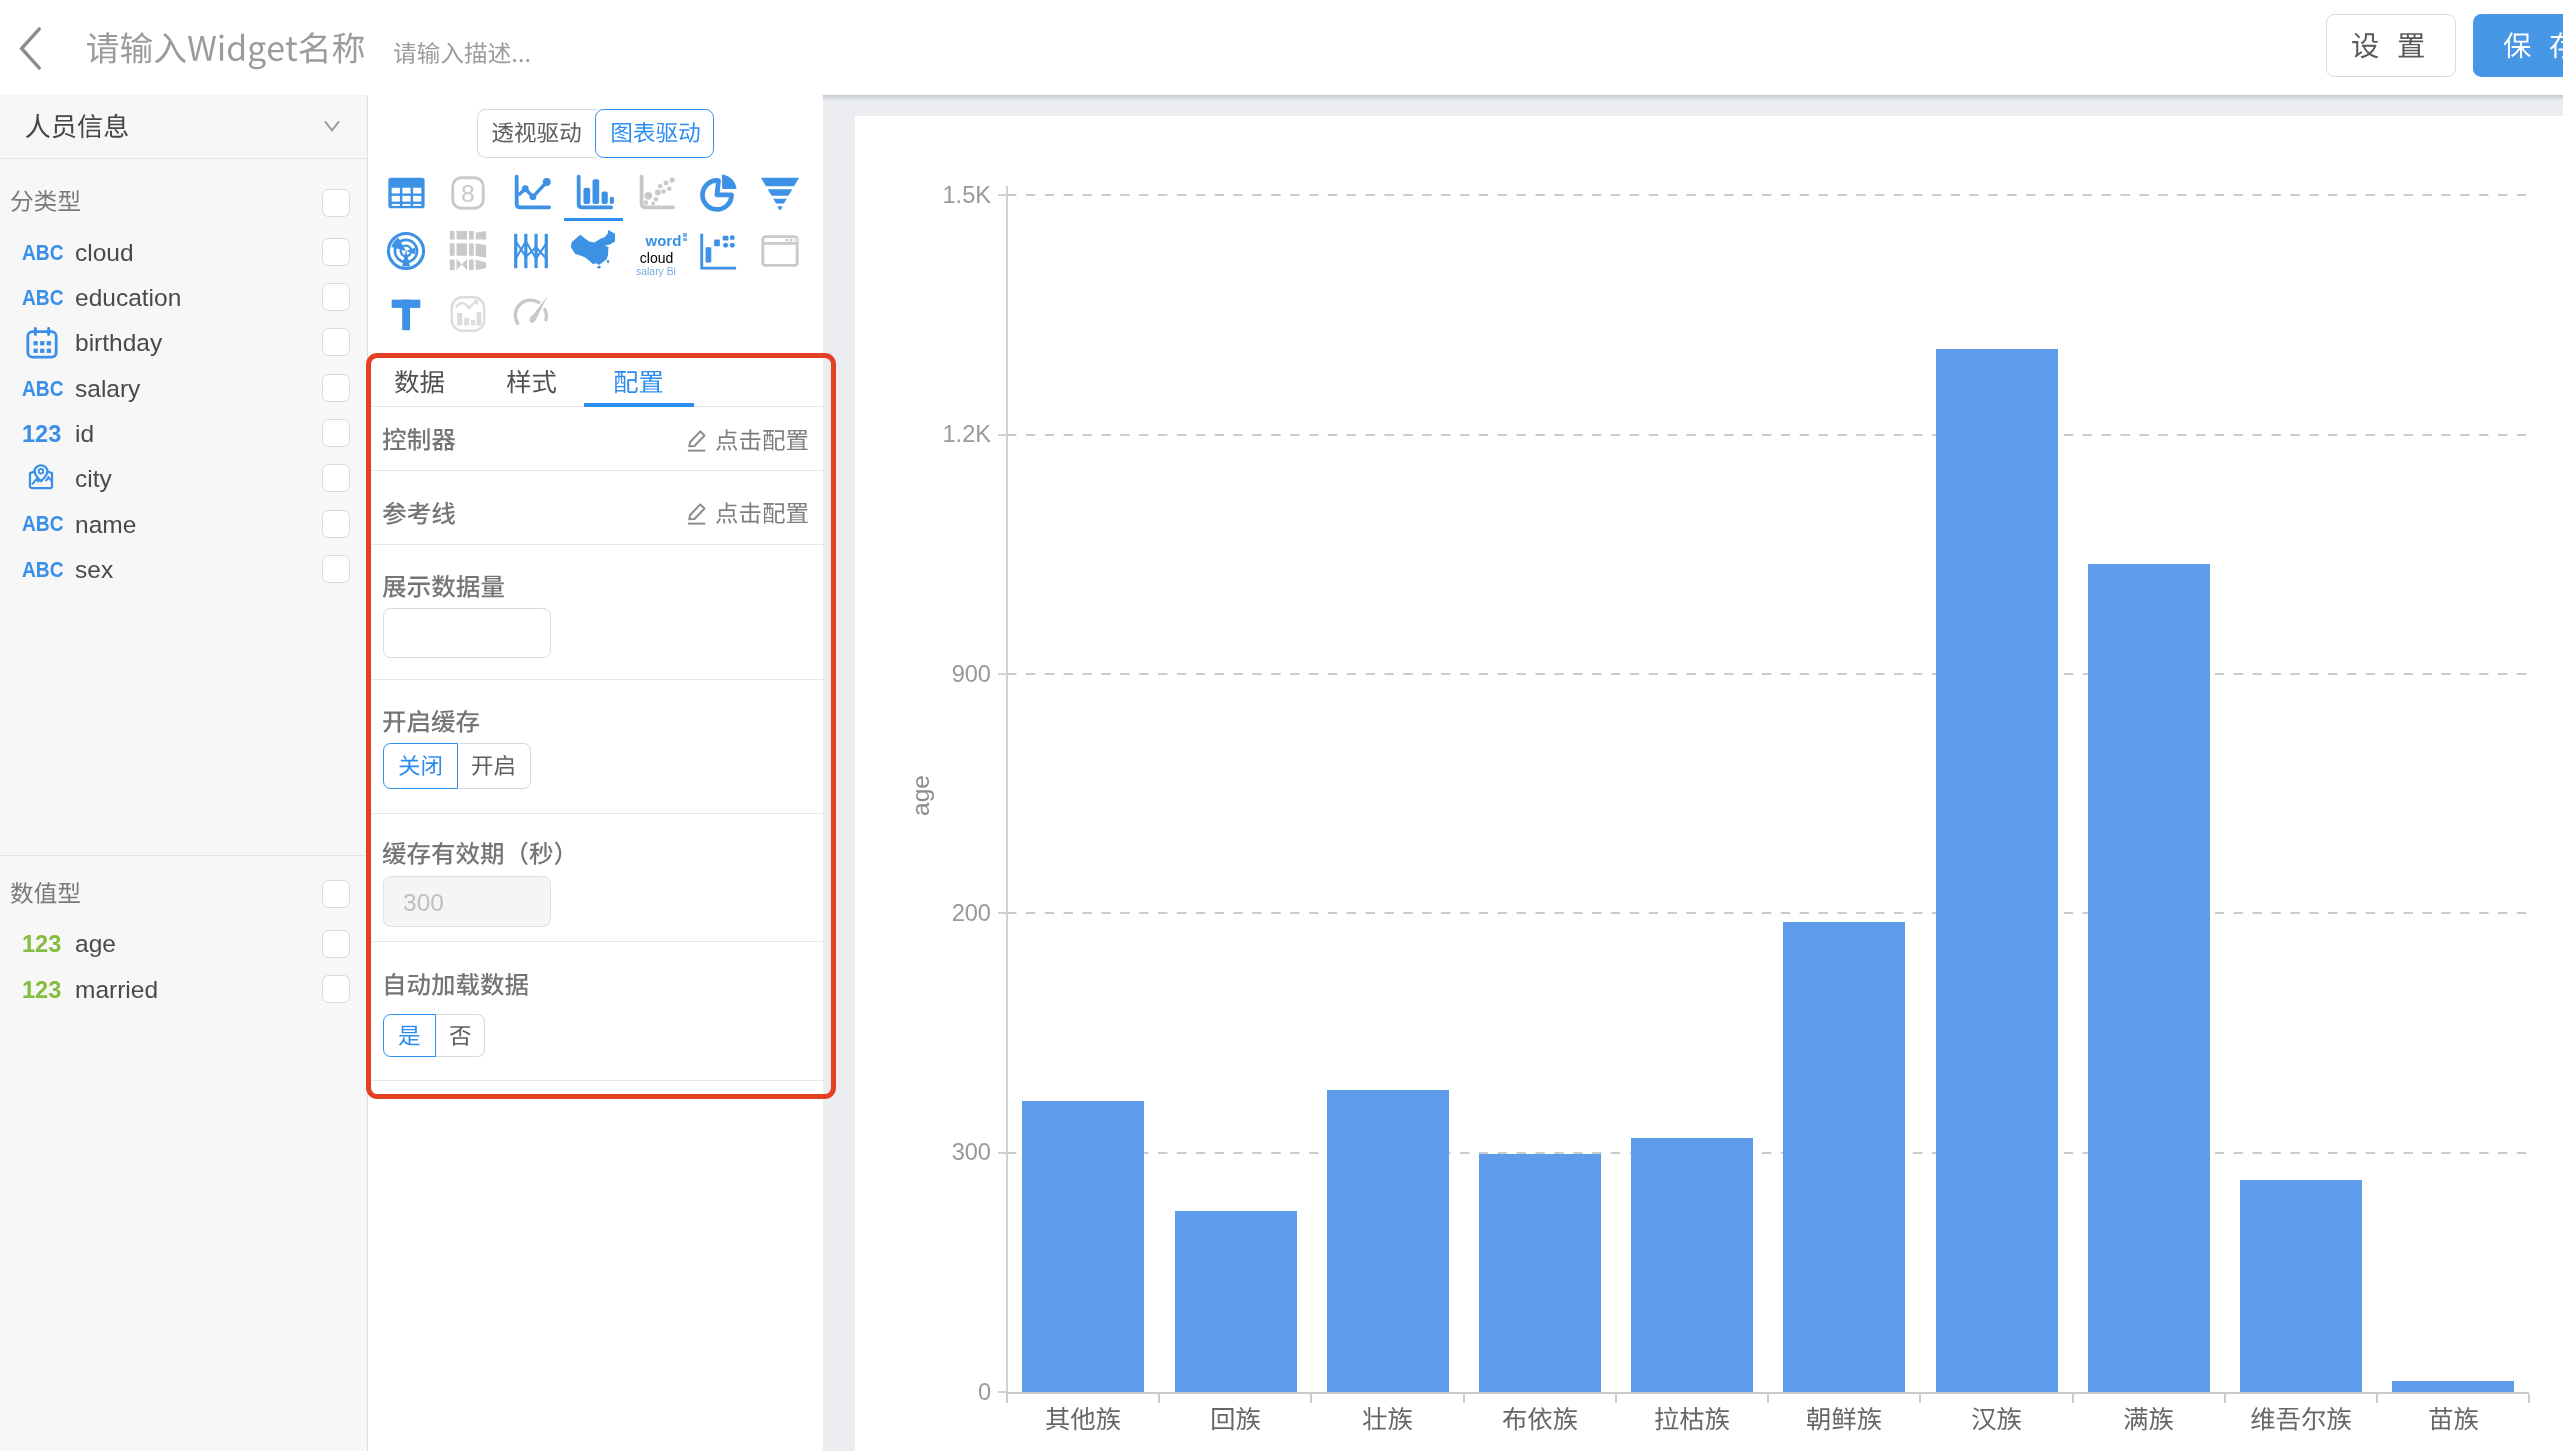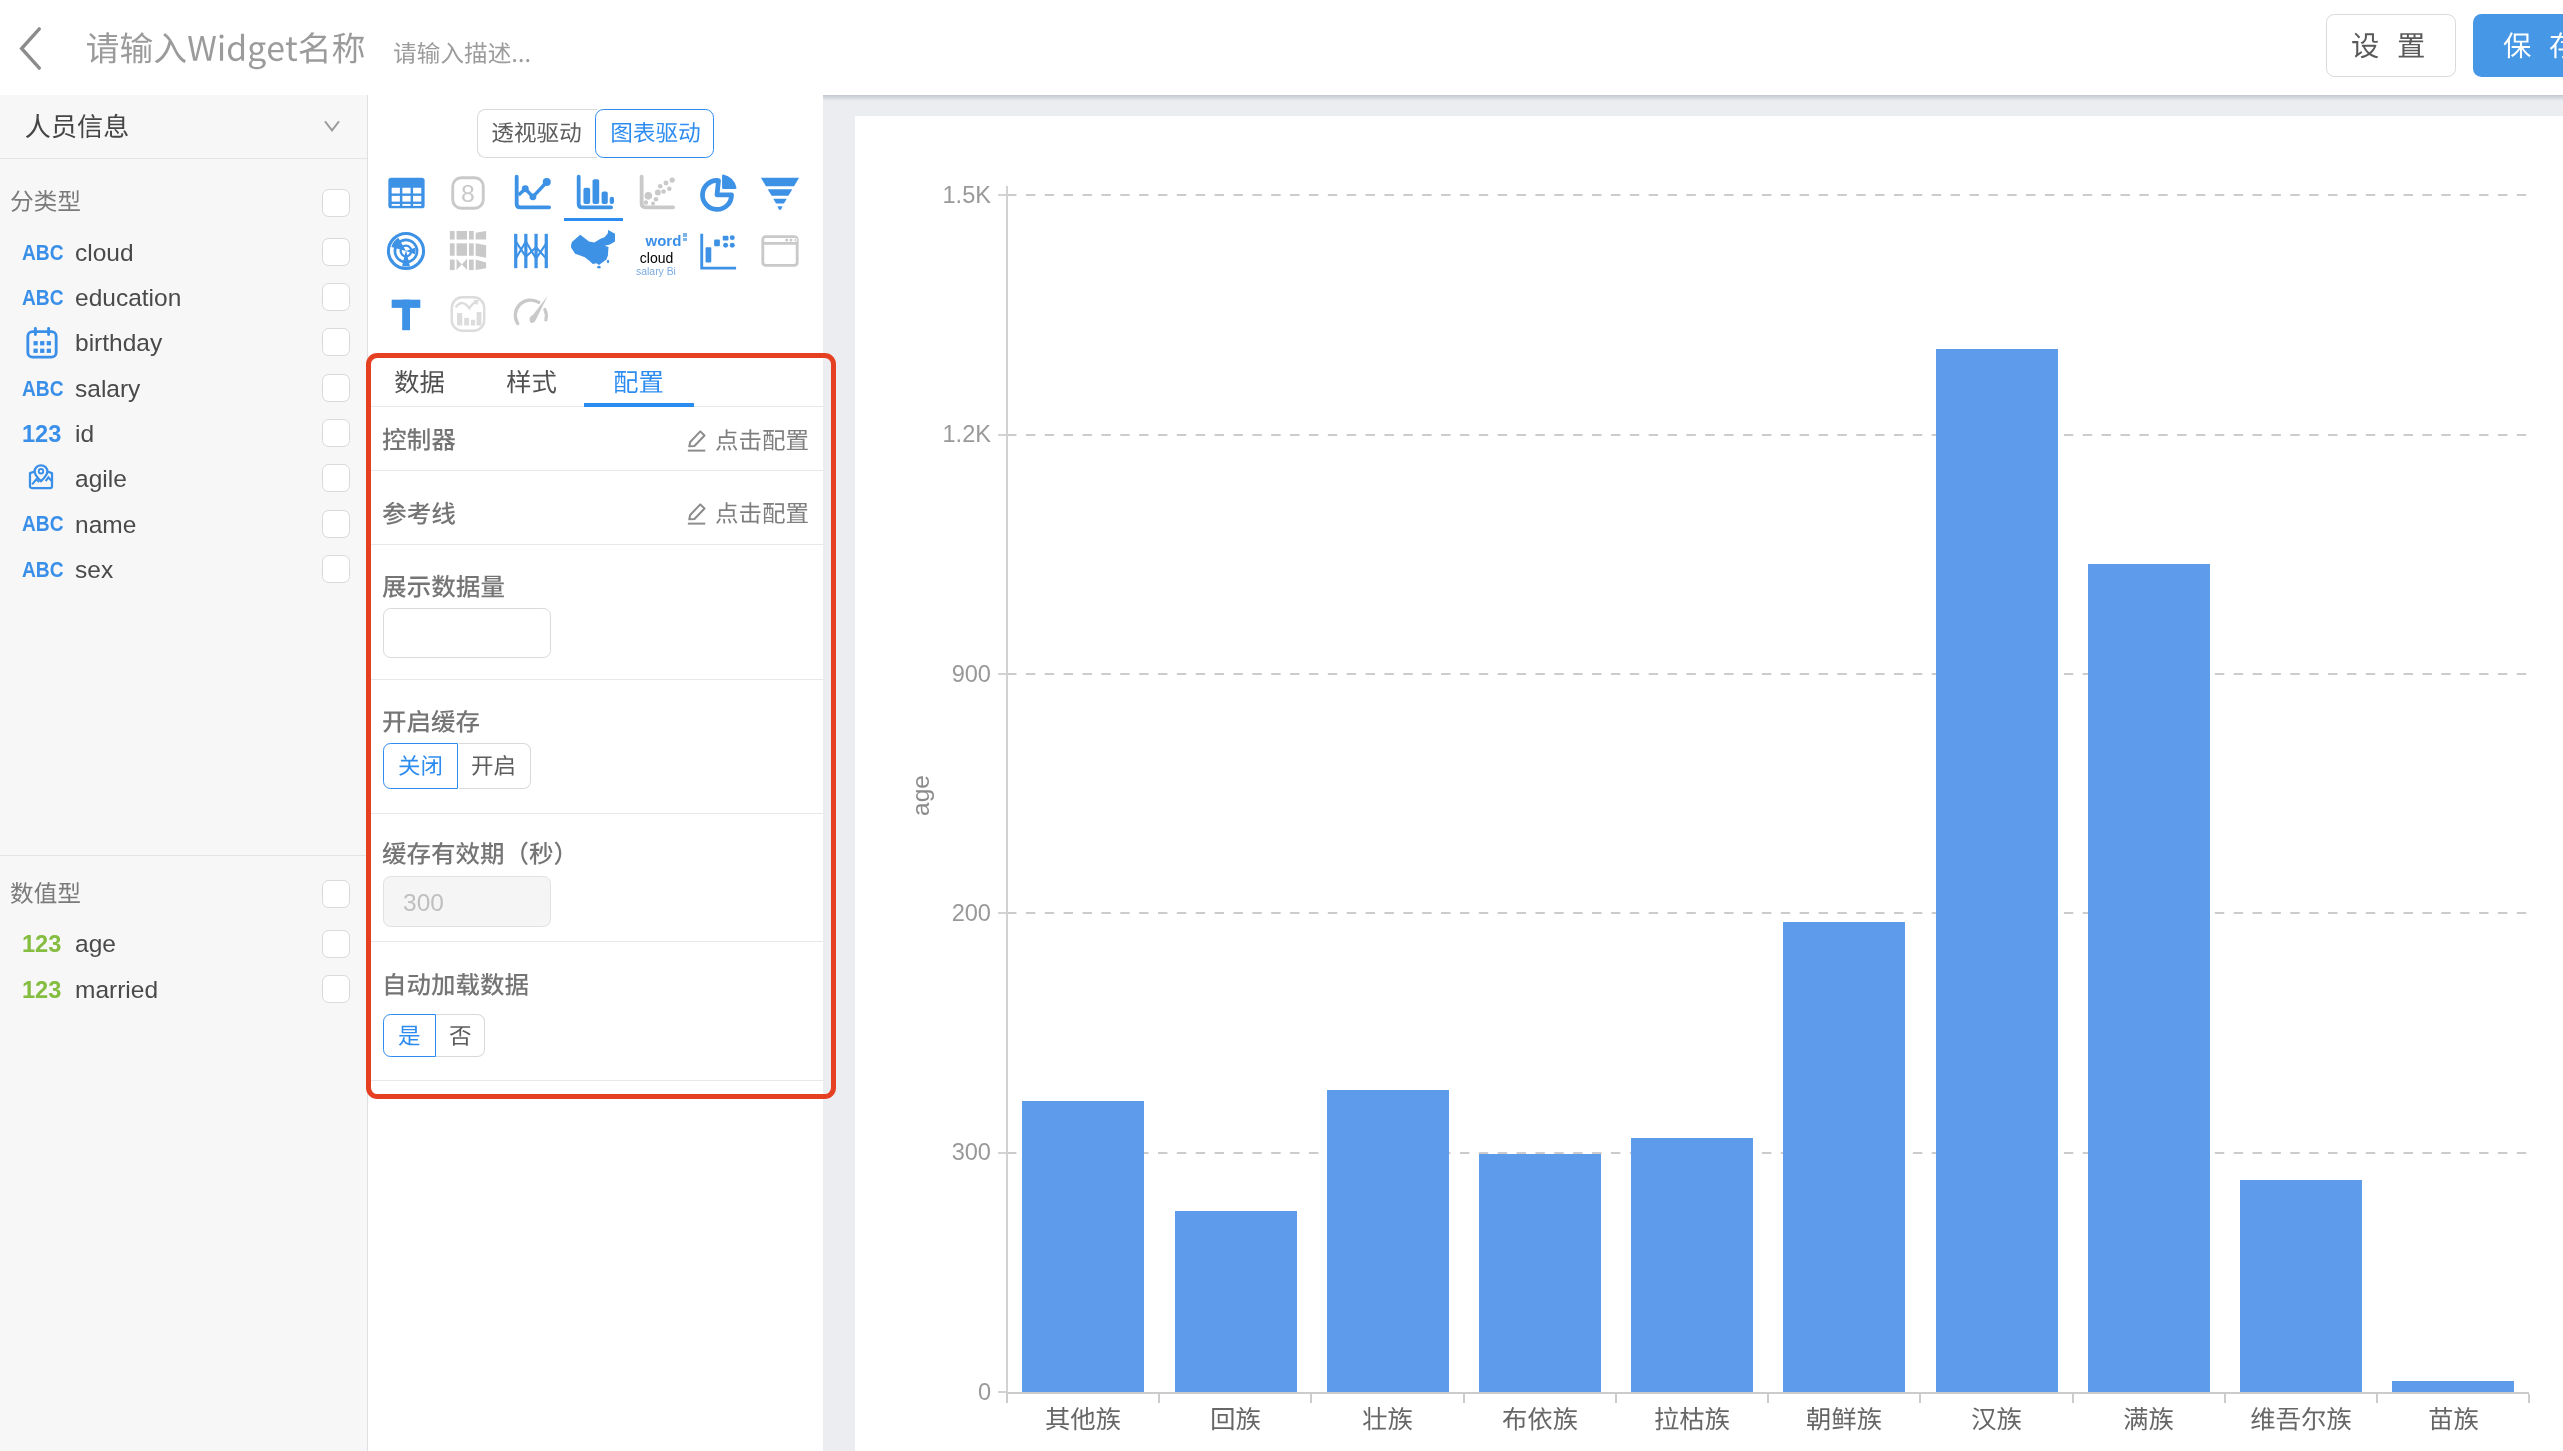--- a/index.html
+++ b/index.html
@@ -99,21 +99,21 @@
 <div class="abs" style="left:22px;top:421px;width:49px;font:bold 23.6px &quot;Liberation Sans&quot;;color:#3a8fe8;">123</div>
 <div class="abs" style="left:75px;top:420px;font:24.5px &quot;Liberation Sans&quot;;color:#4a4a4a;">id</div>
 <div class="abs" style="left:322px;top:419px;width:28px;height:28px;background:#fff;border:1.9px solid #d9d9d9;border-radius:6.6px;"></div>
 <svg class="abs" style="left:27px;top:463px" width="28" height="28" viewBox="0 0 30 30">
 <path d="M3.2 10.8 L10 8.6 L20 8.6 L26.8 10.8 L26.8 24.8 Q26.8 26.8 24.8 26.8 L5.2 26.8 Q3.2 26.8 3.2 24.8 Z" fill="none" stroke="#3a8fe8" stroke-width="2.4" stroke-linejoin="round"></path>
 <path d="M5.5 23 L10 17.5 L13 20.5" fill="none" stroke="#3a8fe8" stroke-width="2.2"></path>
 <path d="M20 19.5 L23 15.5 L27 20" fill="none" stroke="#3a8fe8" stroke-width="2.2"></path>
 <path d="M15 2.5 C11.1 2.5 8.2 5.4 8.2 8.9 C8.2 13.3 15 19.5 15 19.5 C15 19.5 21.8 13.3 21.8 8.9 C21.8 5.4 18.9 2.5 15 2.5 Z" fill="#f7f7f8" stroke="#3a8fe8" stroke-width="2.4"></path>
 <circle cx="15" cy="8.8" r="2.4" fill="none" stroke="#3a8fe8" stroke-width="2"></circle>
   </svg>
-<div class="abs" style="left:75px;top:465px;font:24.5px &quot;Liberation Sans&quot;;color:#4a4a4a;">agile</div>
+<div class="abs" style="left:75px;top:465px;font:24.5px &quot;Liberation Sans&quot;;color:#4a4a4a;">city</div>
 <div class="abs" style="left:322px;top:464px;width:28px;height:28px;background:#fff;border:1.9px solid #d9d9d9;border-radius:6.6px;"></div>
 <div class="abs" style="left:22px;top:511px;width:49px;font:bold 22.6px &quot;Liberation Sans&quot;;color:#3a8fe8;transform:scaleX(.85);transform-origin:0 50%;">ABC</div>
 <div class="abs" style="left:75px;top:511px;font:24.5px &quot;Liberation Sans&quot;;color:#4a4a4a;">name</div>
 <div class="abs" style="left:322px;top:510px;width:28px;height:28px;background:#fff;border:1.9px solid #d9d9d9;border-radius:6.6px;"></div>
 <div class="abs" style="left:22px;top:557px;width:49px;font:bold 22.6px &quot;Liberation Sans&quot;;color:#3a8fe8;transform:scaleX(.85);transform-origin:0 50%;">ABC</div>
 <div class="abs" style="left:75px;top:556px;font:24.5px &quot;Liberation Sans&quot;;color:#4a4a4a;">sex</div>
 <div class="abs" style="left:322px;top:555px;width:28px;height:28px;background:#fff;border:1.9px solid #d9d9d9;border-radius:6.6px;"></div>
 <div class="abs" style="left:0;top:855px;width:367px;height:0.9px;background:#e4e4e6;"></div>
 <svg style="position:absolute;left:10.4px;top:881px" width="71" height="31" viewBox="0 0 75 32.5">
     <g fill="#7a7a7a" transform="translate(0 22.00) scale(0.025)">

